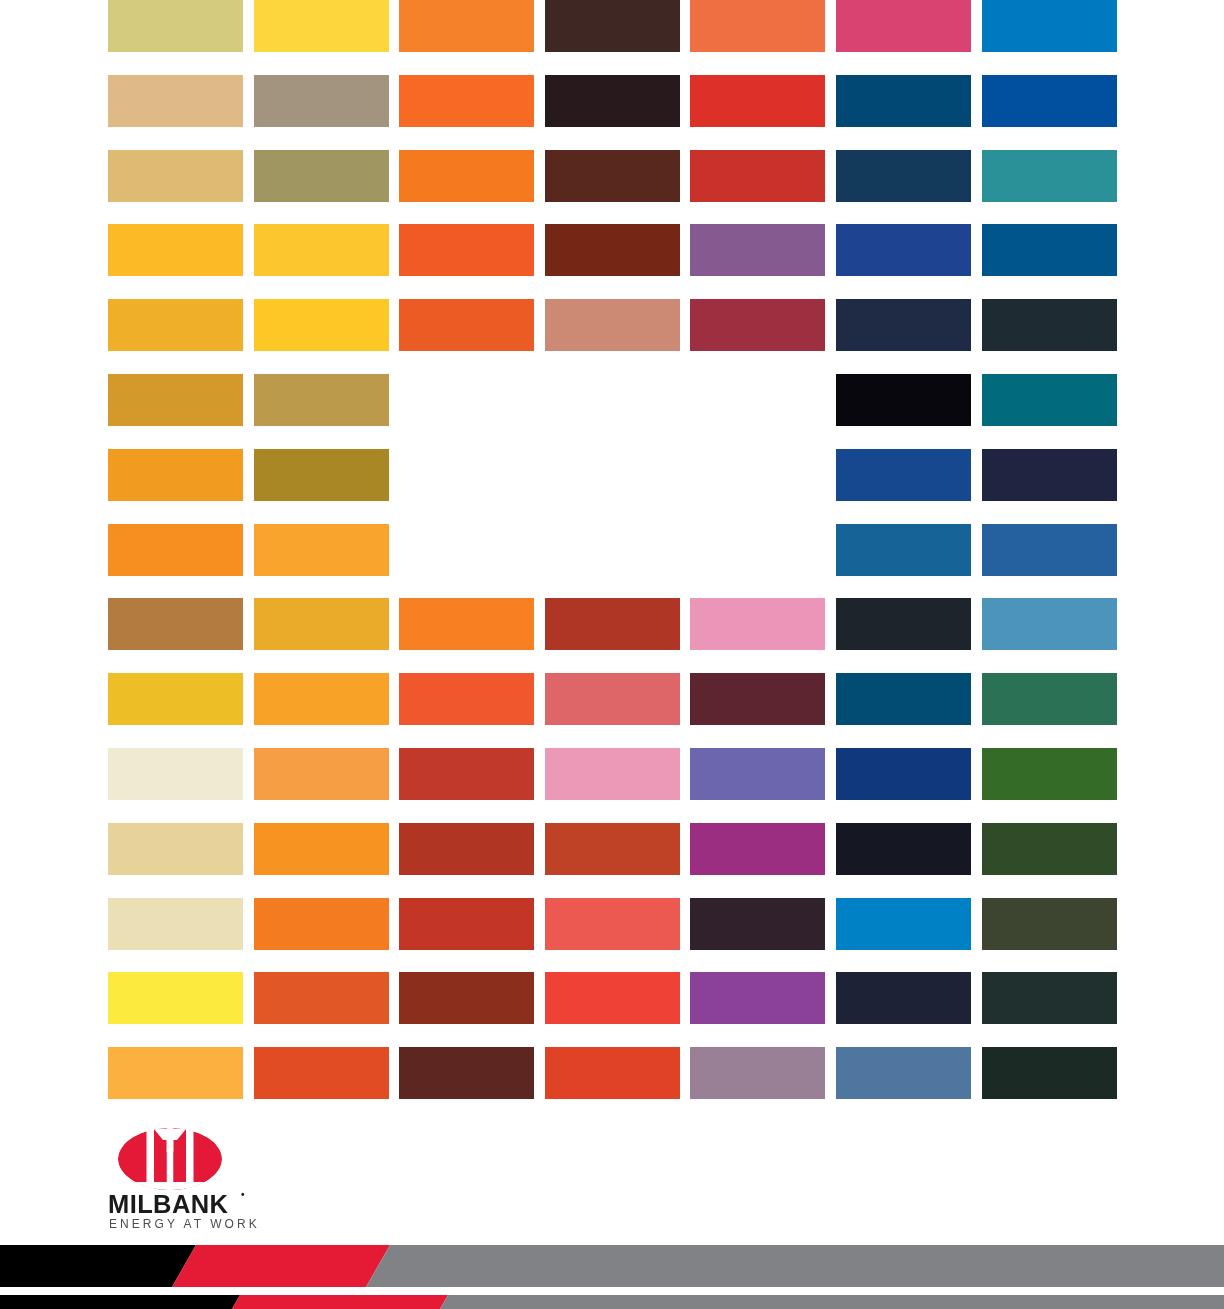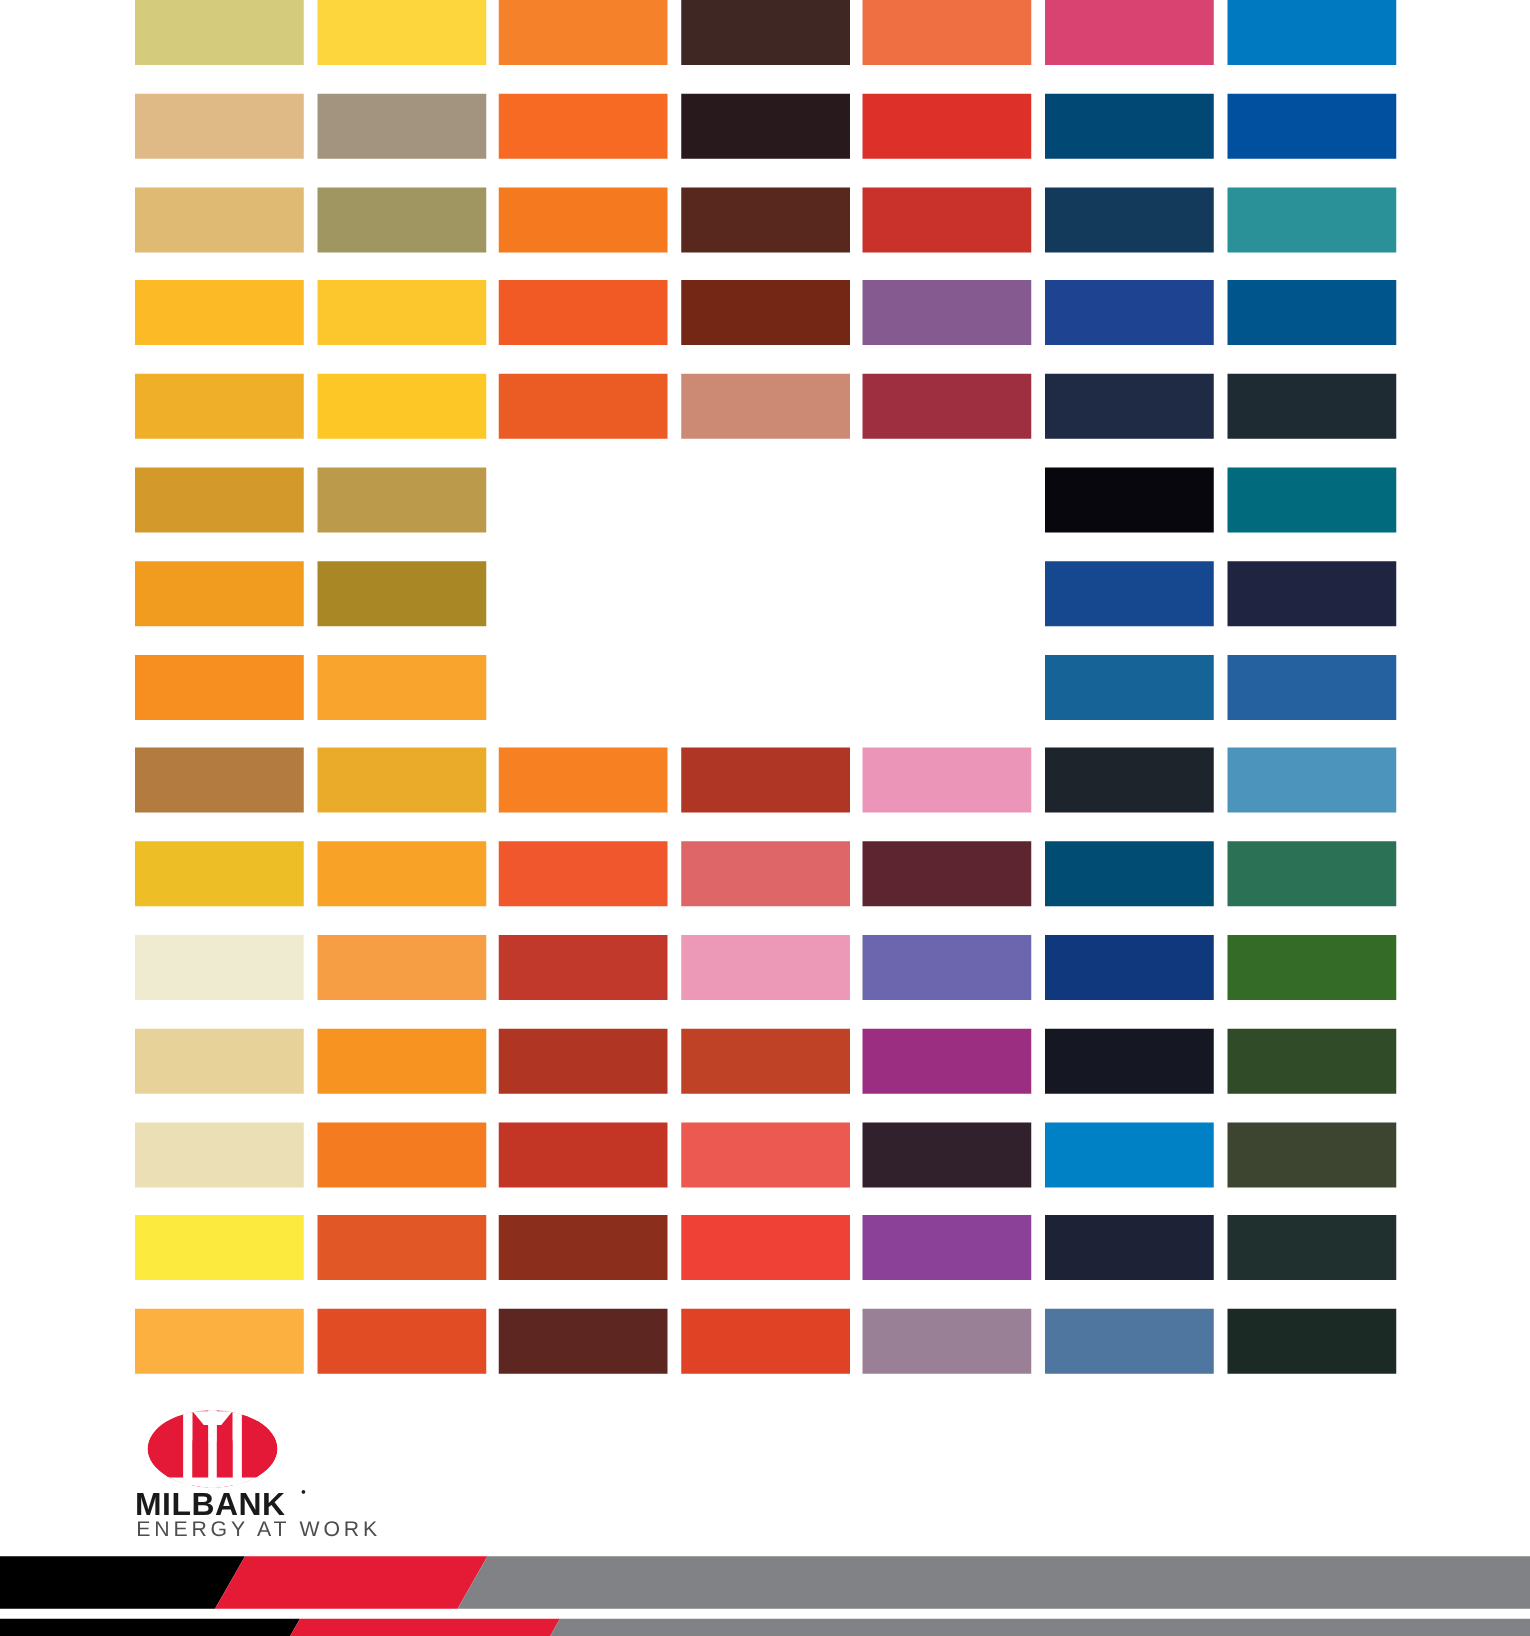--- a/index.html
+++ b/index.html
@@ -76,21 +76,21 @@
     font-size: 10px;
     font-weight: bold;
     color: #1a1a1a;
     line-height: 10px;
   }
   #logo-tagline {
     position: absolute;
     left: 1px;
     top: 90px;
     width: 160px;
-    font-size: 17px;
+    font-size: 12px;
     letter-spacing: 3.05px;
     color: #4d4d4d;
     line-height: 12px;
     white-space: nowrap;
   }
 
   
   #bottom-banner {
     position: absolute;
     left: 0;

